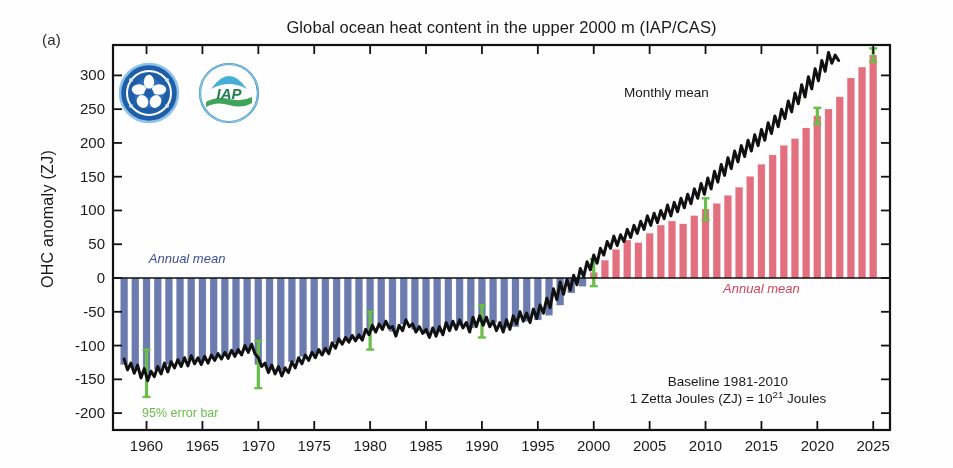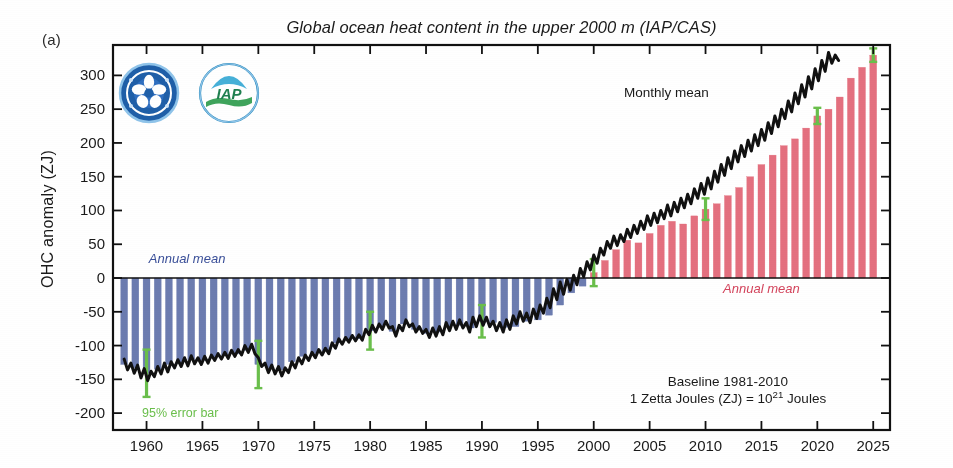--- a/index.html
+++ b/index.html
@@ -8,21 +8,21 @@
     font-family:"Liberation Sans","DejaVu Sans",sans-serif;
     color:#1a1a1a;position:relative;
   }
   #root{position:absolute;left:0;top:0;width:953px;height:468px;}
   .panel-label{
     position:absolute;left:42px;top:31px;font-size:15px;color:#2b2b2b;
     letter-spacing:.2px;
   }
   .chart-title{
     position:absolute;left:113px;top:18px;width:777px;text-align:center;
-    font-size:16.5px;color:#1a1a1a;letter-spacing:.1px;font-style:italic;
+    font-size:16.5px;color:#1a1a1a;letter-spacing:.1px;
   }
   .ylabel{
     position:absolute;left:-72px;top:210px;width:240px;text-align:center;
     transform:rotate(-90deg);transform-origin:center center;
     font-size:16px;color:#1a1a1a;letter-spacing:.3px;
   }
   svg{position:absolute;left:0;top:0;display:block;}
   .tick-text{font-family:"Liberation Sans","DejaVu Sans",sans-serif;font-size:15px;fill:#1a1a1a;}
   .ann{font-family:"Liberation Sans","DejaVu Sans",sans-serif;}
   .logo-wrap{position:absolute;}

